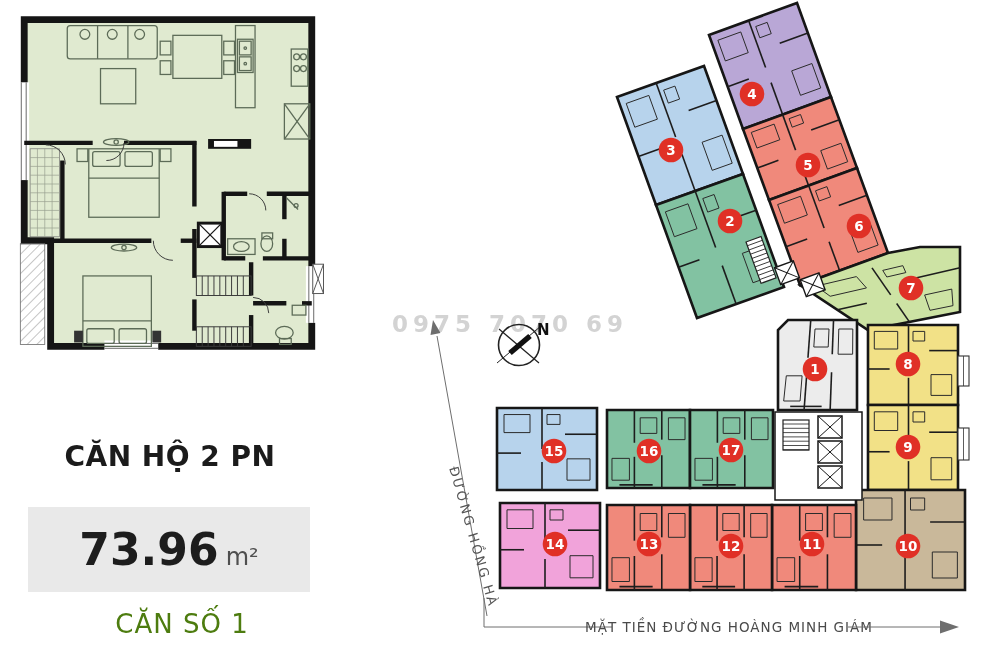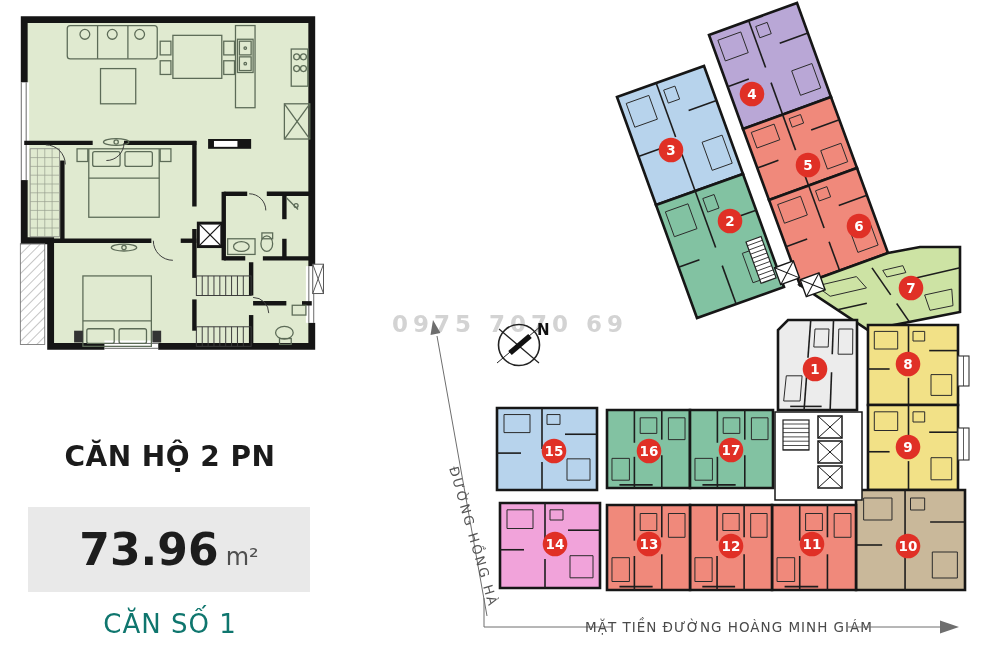--- a/index.html
+++ b/index.html
@@ -11,21 +11,21 @@
   #apartment-plan{left:6px;top:6px;width:324px;height:356px;}
   #left-title{left:0;top:440px;width:340px;text-align:center;font-size:28px;
     font-weight:700;color:#1b1b1b;letter-spacing:0.5px;white-space:nowrap;}
   #area-box{left:28px;top:507px;width:282px;height:85px;background:#e9e9e9;
     text-align:center;white-space:nowrap;}
   #area-box .area-value{display:inline-block;font-size:44px;font-weight:700;
     color:#1d1d1d;line-height:85px;vertical-align:baseline;}
   #area-box .area-unit{display:inline-block;font-size:24px;color:#4f4f4f;
     margin-left:2px;vertical-align:baseline;}
   #unit-number{left:0;top:609px;width:340px;text-align:center;font-size:26px;
-    color:#0f766e;letter-spacing:1px;}
+    color:#4d7c0f;letter-spacing:1px;padding-left:12px;}
   #watermark{left:392px;top:311px;font-size:23px;font-weight:700;color:#d3d3d3;
     letter-spacing:5px;z-index:1;}
   #site-plan{left:0;top:0;z-index:2;}
   svg{display:block;}
 </style>
 </head>
 <body>
 
 <svg id="apartment-plan" class="abs" viewBox="0 0 330 364" width="324" height="358">
   <defs>

